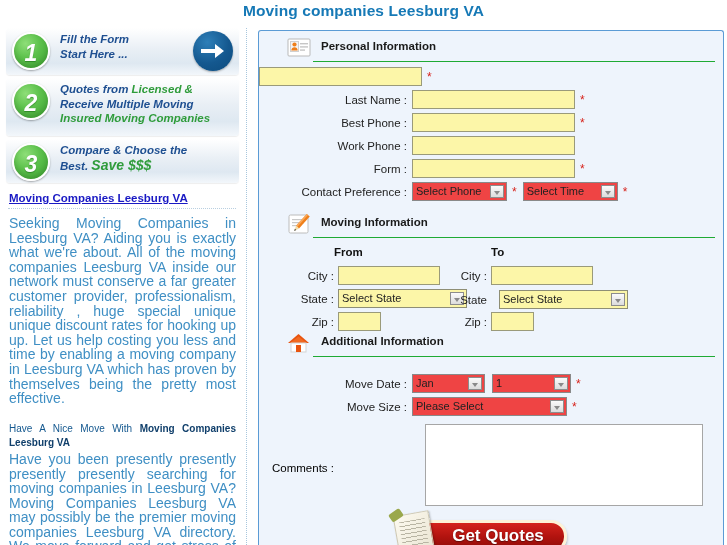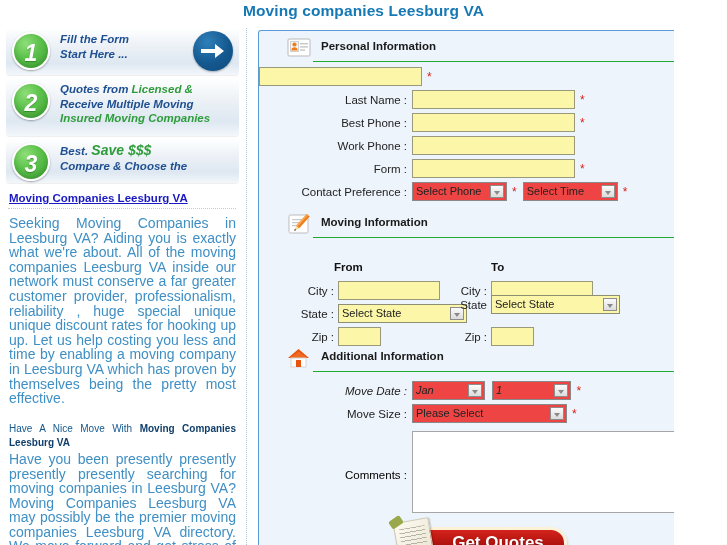--- a/index.html
+++ b/index.html
@@ -4,21 +4,21 @@
 <title>Moving companies Leesburg VA</title>
 <style>
   html, body {
     margin: 0;
     padding: 0;
     background: #ffffff;
     font-family: "Liberation Sans", sans-serif;
   }
   #page {
     position: relative;
-    width: 674px;
+    width: 727px;
     height: 545px;
     overflow: hidden;
     background: #ffffff;
   }
 
   
   .page-title {
     position: absolute;
     left: 0;
     top: 0;
@@ -247,36 +247,36 @@
     border-top: 4px solid #8a8a8a;
   }
   .sel-phone { width: 70px; }
   .sel-time  { width: 70px; }
   .sel-state { width: 104px; }
   .sel-month { width: 48px; }
   .sel-day   { width: 54px; }
   .sel-size  { width: 130px; }
 
   
-  .move-grid { position: relative; height: 86px; margin-top: 20px; padding-left: 17px; }
+  .move-grid { position: relative; height: 86px; margin-top: 5px; padding-left: 17px; }
   .mg-head {
     position: absolute;
     font-size: 11.5px;
     font-weight: bold;
     color: #111;
     top: 2px;
   }
   .mg-head.from { left: 75px; }
   .mg-head.to   { left: 232px; }
   .mg-row { position: absolute; display: flex; align-items: center; }
   .mg-lbl { font-size: 11.5px; color: #222; text-align: right; padding-right: 4px; }
 
   
   .comments-row { display: flex; margin-top: 8px; }
-  .comments-row .lbl { width: 148px; text-align: right; padding-right: 5px; padding-top: 38px; font-size: 11.5px;}
+  .comments-row .lbl { width: 148px; text-align: left; padding-right: 5px; padding-top: 38px; font-size: 11.5px; margin-left: 13px;}
   textarea.comments {
     width: 272px;
     height: 76px;
     background: #ffffff;
     border: 1px solid #a6a6a6;
     font-size: 11px;
     font-family: "Liberation Sans", sans-serif;
     resize: none;
     outline: none;
   }
@@ -365,24 +365,24 @@
             <span>Quotes from </span><span class="grn">Licensed &amp;</span>
           </div>
           <div>Receive Multiple Moving</div>
           <div class="grn">Insured Moving Companies</div>
         </div>
       </div>
 
       <div class="step step3">
         <div class="badge">3</div>
         <div class="step-text">
+          <div>Compare &amp; Choose the</div>
           <div>
             <span>Best. </span><span class="big">Save $$$</span>
           </div>
-          <div>Compare &amp; Choose the</div>
         </div>
       </div>
 
     </div>
 
     <a class="sb-link" href="#">Moving Companies Leesburg VA</a>
     <hr class="sb-hr">
 
     <p class="sb-para">Seeking Moving Companies in Leesburg VA? Aiding you is exactly what we're about. All of the moving companies Leesburg VA inside our network must conserve a far greater customer provider, professionalism, reliability , huge special unique unique discount rates for hooking up up. Let us help costing you less and time by enabling a moving company in Leesburg VA which has proven by themselves being the pretty most effective.</p>
 
@@ -488,21 +488,21 @@
       </div>
       <div class="mg-row" style="left:20px; top:68px;">
         <span class="mg-lbl" style="width:55px;">Zip :</span>
         <input class="txt w-zip" type="text" value="" style="">
       </div>
 
       <div class="mg-row" style="left:178px; top:22px;">
         <span class="mg-lbl" style="width:50px;">City :</span>
         <input class="txt w-city" type="text" value="" style="">
       </div>
-      <div class="mg-row" style="left:178px; top:36px;">
+      <div class="mg-row" style="left:178px; top:46px;gap:8px;">
         <span class="mg-lbl" style="width:50px;">State</span>
         <span class="sel sel-state">
           <span>Select State</span>
           <span class="arw"></span>
         </span>
       </div>
       <div class="mg-row" style="left:178px; top:68px;">
         <span class="mg-lbl" style="width:50px;">Zip :</span>
         <input class="txt w-zip" type="text" value="" style="">
       </div>
@@ -514,21 +514,21 @@
           <polygon points="11.5,2 22,11 1,11" fill="#e8540f"></polygon>
           <polygon points="11.5,4.5 20,11 3,11" fill="#f16a22"></polygon>
           <rect x="4" y="11" width="15" height="9" fill="#ffffff" stroke="#d3d3d3"></rect>
           <rect x="9" y="13" width="5" height="7" fill="#e8540f"></rect>
         </svg>
       </span>
       <span class="sec-title">Additional Information</span>
       <span class="sec-rule"></span>
     </div>
 
-    <div class="row" style="margin-top:8px;font-style:italic;">
+    <div class="row" style="margin-top:16px;">
       <span class="lbl">Move Date :</span>
       <span class="sel grey sel-month">
         <span>Jan</span>
         <span class="arw"></span>
       </span>
       <span class="sel grey sel-day" style="margin-left:7px;">
         <span>1</span>
         <span class="arw"></span>
       </span>
       <span class="req">*</span>

